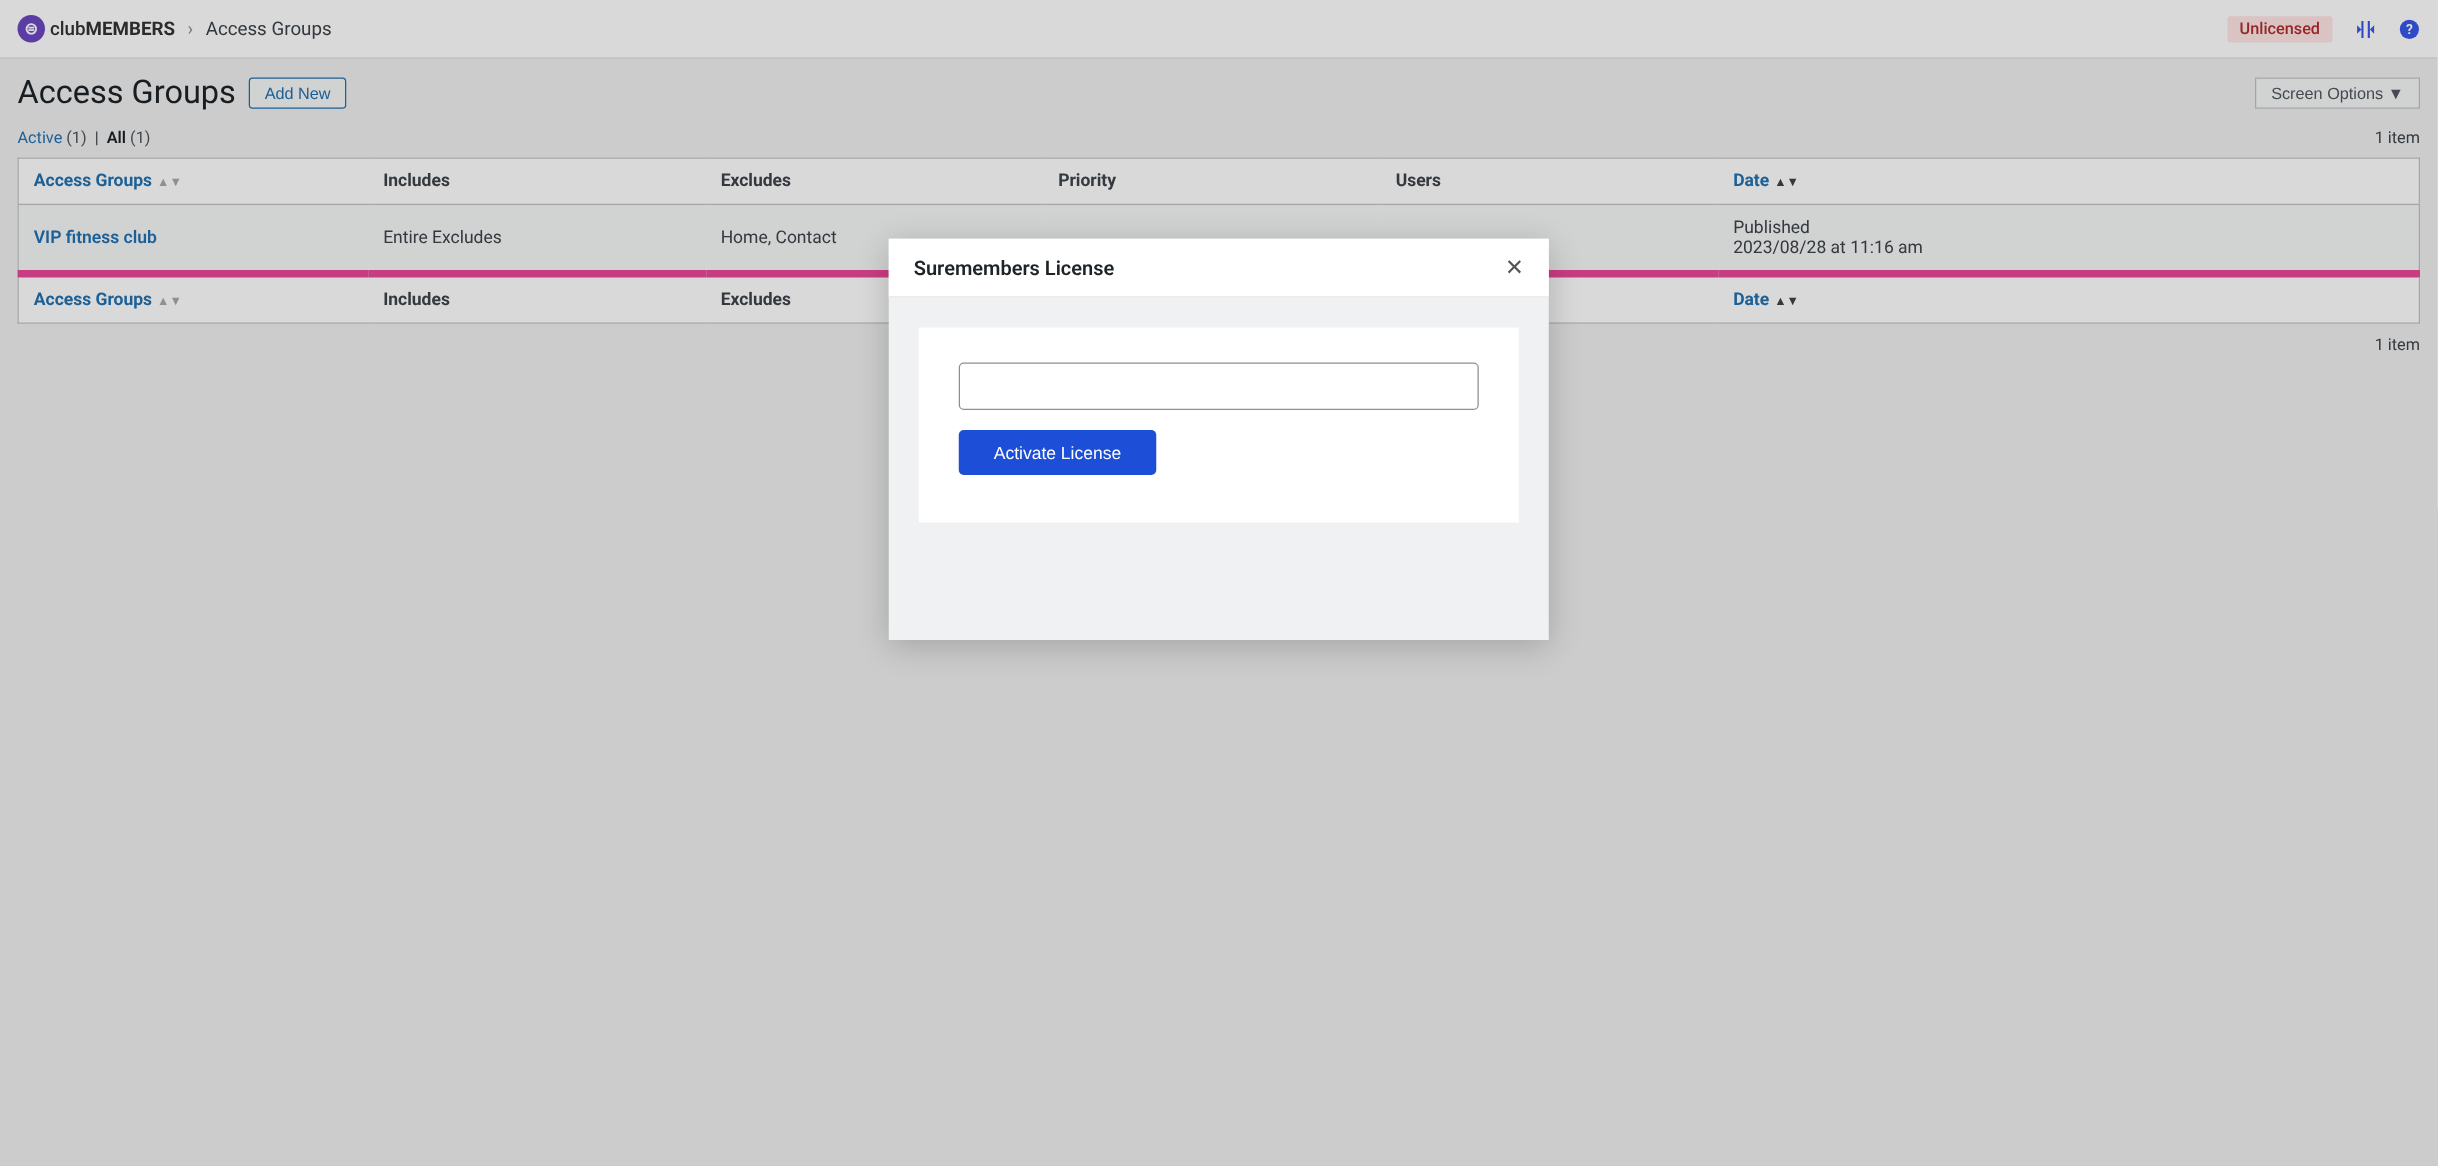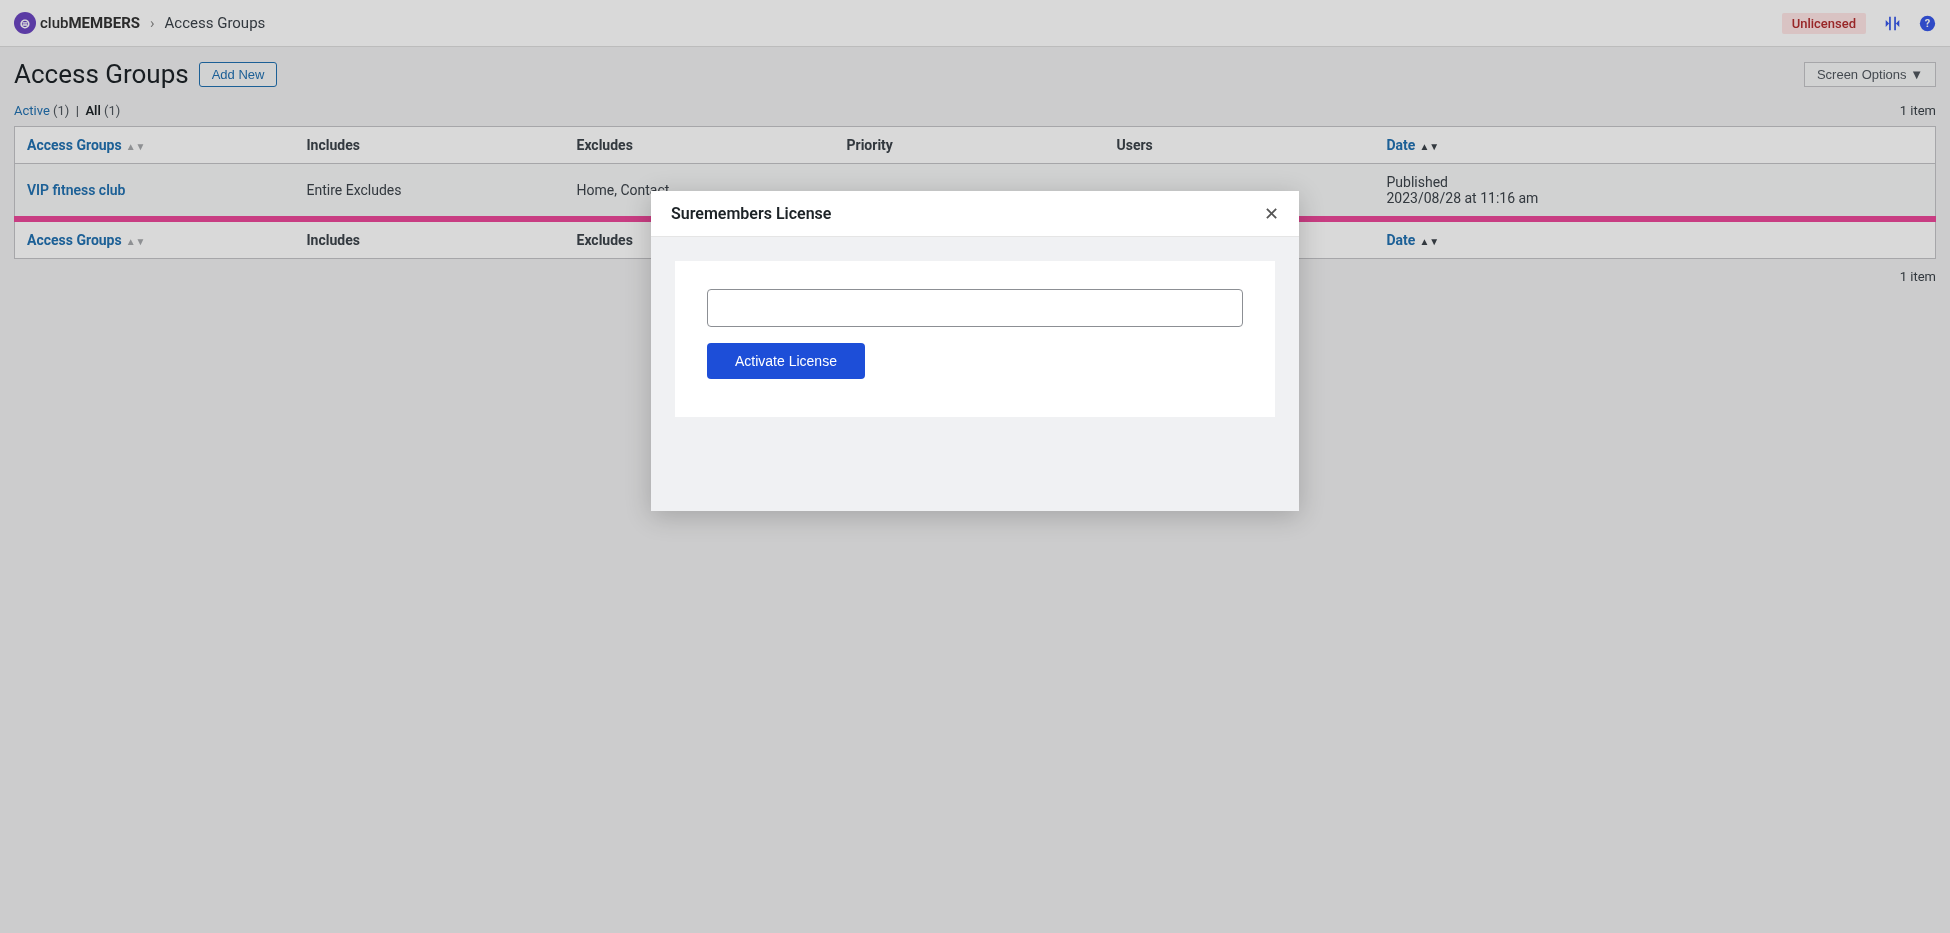--- a/index.html
+++ b/index.html
@@ -152,21 +152,21 @@
     .col-date { }
 
     .bottom-count { text-align: right; margin-top: 10px; color: #3c434a; font-size: 13px; }
 
     
     .modal {
       position: absolute;
       top: 191px;
       left: 50%;
       transform: translateX(-50%);
-      width: 648px;
+      width: 528px;
       background: #f0f1f3;
       z-index: 100;
       box-shadow: 0 5px 25px rgba(0,0,0,0.2);
     }
     .modal-header {
       display: flex;
       justify-content: space-between;
       align-items: center;
       padding: 12px 20px;
       background: #fff;

